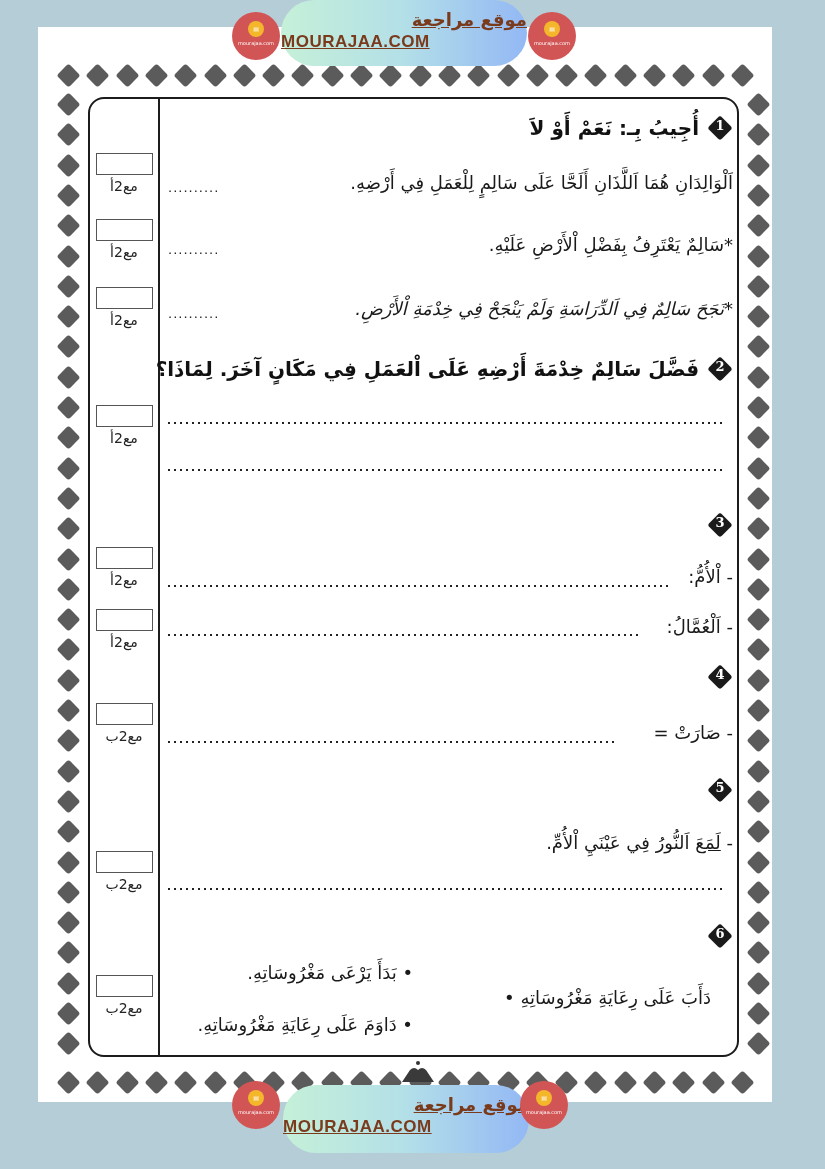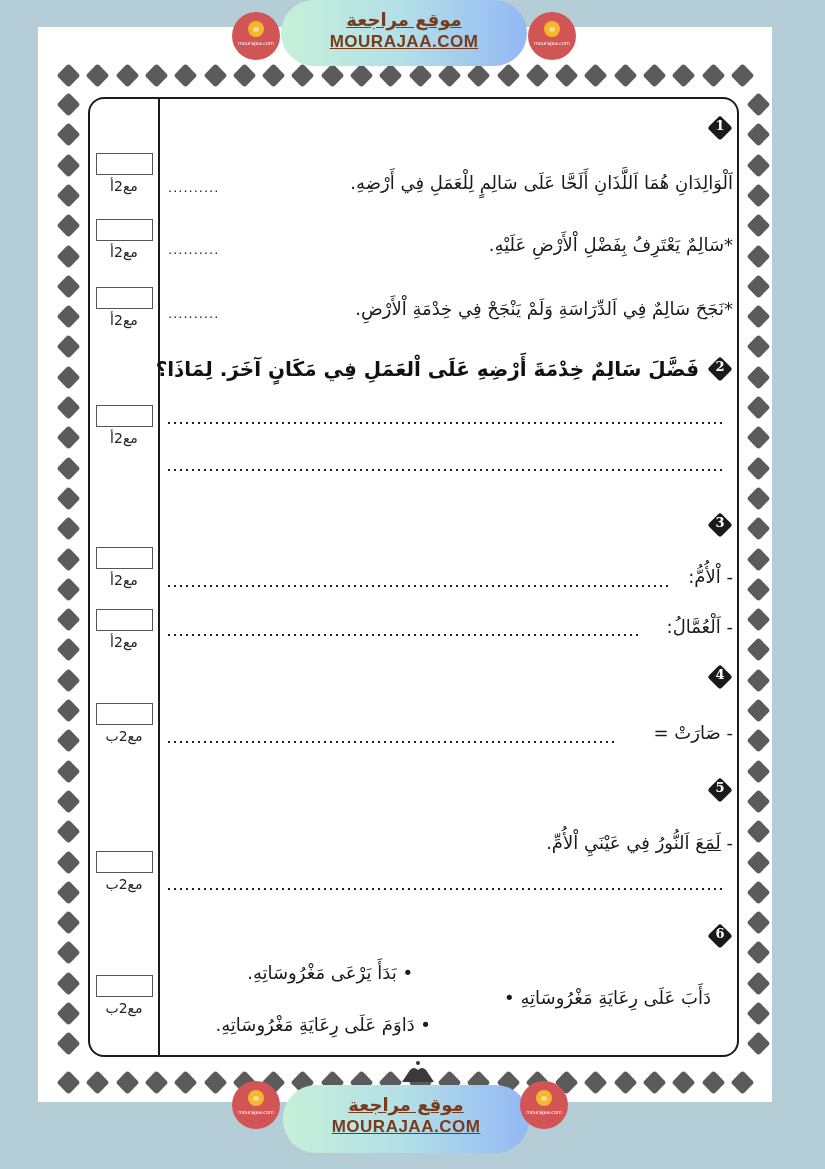--- a/index.html
+++ b/index.html
@@ -54,21 +54,21 @@
     position: absolute; color: #222; font-size: 13px; letter-spacing: 1px; white-space: nowrap; overflow: hidden;
   }
   .dotline {
     position: absolute; height: 2px;
     background-image: radial-gradient(circle, #222 1px, transparent 1.3px);
     background-size: 6px 2px; background-repeat: repeat-x;
   }
   .banner {
     position: absolute; left: 281px; width: 246px; height: 66px; border-radius: 33px;
     background: linear-gradient(90deg, #c5f0d8 0%, #b3dfe8 50%, #93b8f5 100%);
-    text-align: center; color: #7a3a1c; font-weight: bold;
+    color: #7a3a1c; font-weight: bold;
   }
   .banner .ar { font-size: 18px; text-decoration: underline; margin-top: 9px; direction: rtl; font-family: "DejaVu Sans", sans-serif; }
   .banner .en { font-size: 17px; text-decoration: underline; margin-top: 2px; font-family: "Liberation Sans", sans-serif; letter-spacing: 0.5px; }
   .logo {
     position: absolute; width: 48px; height: 48px; border-radius: 50%;
     background: #d25556; text-align: center;
   }
   .logo .inner {
     width: 16px; height: 16px; border-radius: 50%; background: #f4b62a; margin: 9px auto 0;
     font-size: 6px; color: #fff; line-height: 16px; font-weight: bold;
@@ -250,26 +250,27 @@
     <div class="grade" style="top: 975px;">
       <div class="box"></div>
       <div class="code">مع2ب</div>
     </div>
   </div>
 
 <div class="q-title" style="top:115px;">
   <span class="q-num">
       <span>1</span>
     </span>
+  <span>أُجِيبُ بِـ: نَعَمْ أَوْ لاَ</span>
 </div>
 <div class="line-text" style="top:172px;margin-left:7px;">اَلْوَالِدَانِ هُمَا اَللَّذَانِ أَلَحَّا عَلَى سَالِمٍ لِلْعَمَلِ فِي أَرْضِهِ.</div>
 <div class="dots" style="left:168px; top:180px;">..........</div>
 <div class="line-text" style="top:234px;">*سَالِمٌ يَعْتَرِفُ بِفَضْلِ اْلأَرْضِ عَلَيْهِ.</div>
 <div class="dots" style="left:168px; top:242px;">..........</div>
-<div class="line-text" style="top:298px;">*نَجَحَ سَالِمٌ فِي اَلدِّرَاسَةِ وَلَمْ يَنْجَحْ فِي خِدْمَةِ اْلأَرْضِ.</div>
+<div class="line-text" style="top:298px;font-style:italic;">*نَجَحَ سَالِمٌ فِي اَلدِّرَاسَةِ وَلَمْ يَنْجَحْ فِي خِدْمَةِ اْلأَرْضِ.</div>
 <div class="dots" style="left:168px; top:306px;">..........</div>
 
 <div class="q-title" style="top:356px;">
   <span class="q-num">
       <span>2</span>
     </span>
   <span>فَضَّلَ سَالِمٌ خِدْمَةَ أَرْضِهِ عَلَى اْلعَمَلِ فِي مَكَانٍ آخَرَ. لِمَاذَا؟</span>
 </div>
 <div class="dotline" style="left:166px; top:422px; width:558px;"></div>
 <div class="dotline" style="left:166px; top:469px; width:558px;"></div>
@@ -302,21 +303,21 @@
 </div>
 <div class="dotline" style="left:166px; top:888px; width:558px;"></div>
 
 <div class="q-title" style="top:923px;">
   <span class="q-num">
       <span>6</span>
     </span>
 </div>
 <div class="line-text" style="top:962px; right:412px;">• بَدَأَ يَرْعَى مَغْرُوسَاتِهِ.</div>
 <div class="line-text" style="top:987px; right:114px;">دَأَبَ عَلَى رِعَايَةِ مَغْرُوسَاتِهِ •</div>
-<div class="line-text" style="top:1014px; right:394px;">• دَاوَمَ عَلَى رِعَايَةِ مَغْرُوسَاتِهِ.</div>
+<div class="line-text" style="top:1014px; right:412px;">• دَاوَمَ عَلَى رِعَايَةِ مَغْرُوسَاتِهِ.</div>
 
 <svg class="ornament" viewBox="0 0 36 22">
   <circle cx="18" cy="3" r="2" fill="#333"></circle>
   <path d="M2 22 L10 10 Q14 6 18 10 Q22 6 26 10 L34 22 Z" fill="#3a3a3a"></path>
 </svg>
 
 <div class="logo" style="left:232px; top:1081px;">
   <div class="inner">▤</div>
   <div class="cap">mourajaa.com</div>
 </div>

